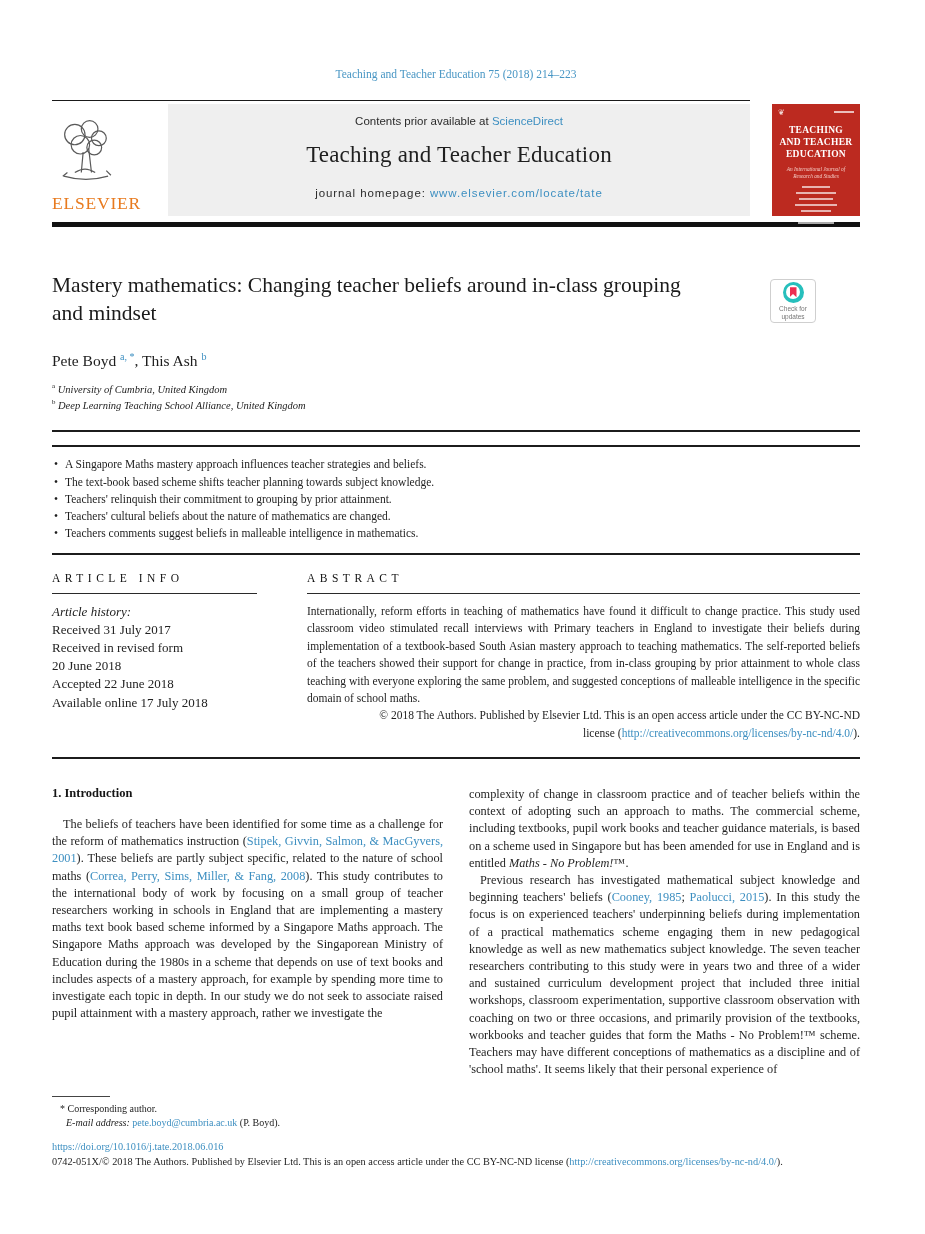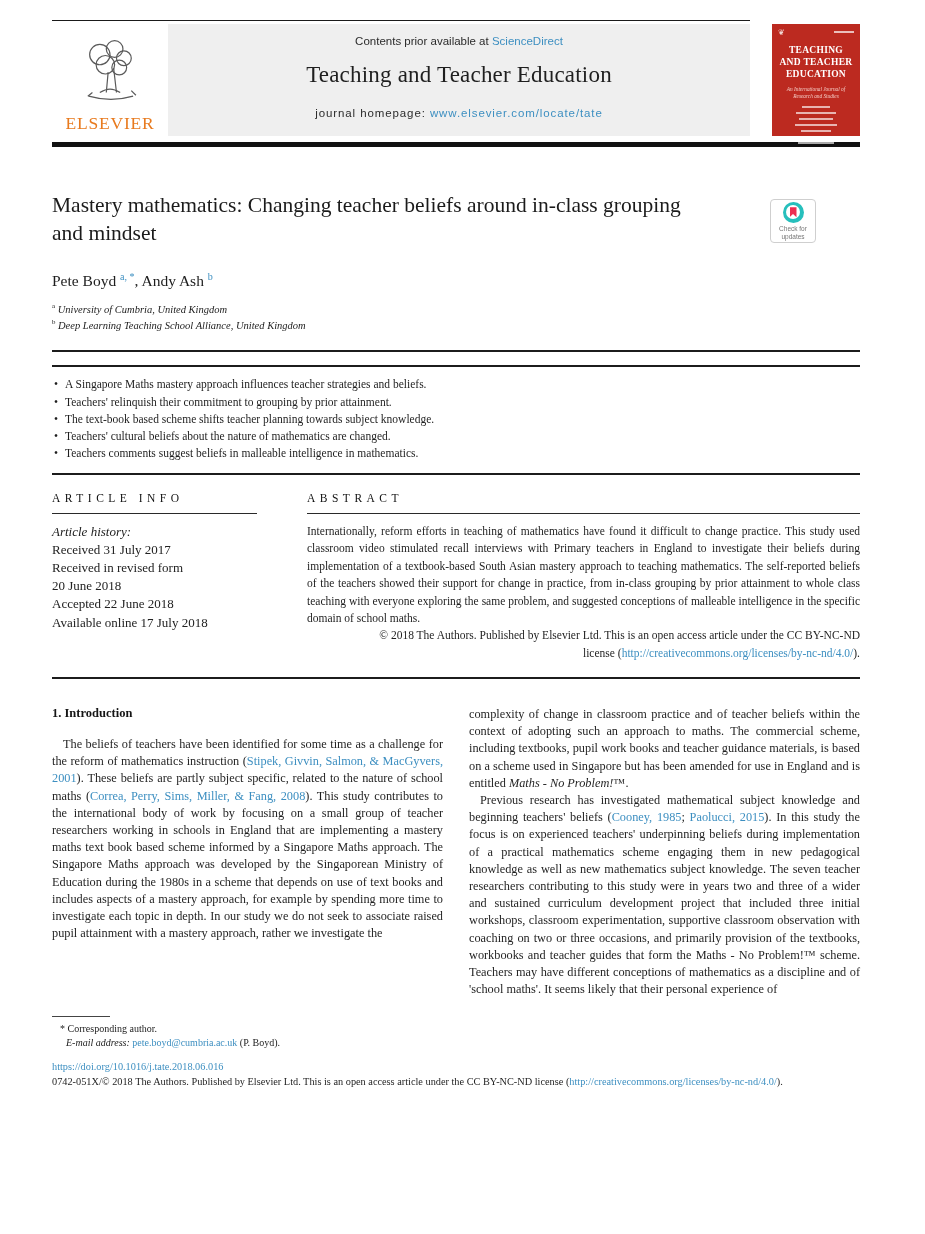--- a/index.html
+++ b/index.html
@@ -5,21 +5,21 @@
   * { margin:0; padding:0; box-sizing:border-box; }
   html,body { background:#ffffff; }
   body { font-family:"Liberation Serif", serif; color:#212121; }
   .page { width:925px; height:1234px; background:#fff; position:relative; overflow:hidden; }
   .content { width:808px; margin-left:52px; }
 
   
   .citation-line { padding-top:68px; text-align:center; font-size:11.5px; color:#4896c4; font-family:"Liberation Serif",serif; }
   .top-rule { margin-top:20px; width:698px; height:1px; background:#1a1a1a; }
   .header-row { margin-top:3px; display:flex; height:112px; }
-  .logo-box { width:116px; display:flex; flex-direction:column; align-items:center; justify-content:flex-end; padding-bottom:2px; }
+  .logo-box { width:116px; display:flex; flex-direction:column; align-items:flex-start; justify-content:flex-end; padding-bottom:2px; }
   .elsevier-word { font-family:"Liberation Serif",serif; font-size:17.5px; color:#e87a1e; letter-spacing:0.8px; margin-top:2px; }
   .banner { flex:1; background:#efefef; text-align:center; padding-top:11px; }
   .contents-line { font-family:"Liberation Sans",sans-serif; font-size:11.5px; color:#2b2b2b; }
   .journal-title { font-size:23px; color:#1f1f1f; margin-top:15px; letter-spacing:0.2px; }
   .homepage-line { font-family:"Liberation Sans",sans-serif; font-size:11.5px; color:#2b2b2b; margin-top:19px; letter-spacing:0.9px; }
   .cover-gap { width:22px; }
   .cover { width:88px; background:#bc2a20; color:#fff; padding:5px 6px; display:flex; flex-direction:column; position:relative; }
   .cover-top { display:flex; justify-content:space-between; align-items:flex-start; height:12px; }
   .cover-tree { font-size:8px; line-height:1; color:#f2d8d4; }
   .cover-topline { width:20px; height:2px; background:rgba(255,255,255,.7); margin-top:2px; }
@@ -87,20 +87,21 @@
   .seg-suplink { vertical-align:super; font-size:0.65em; color:#3d8fc1; cursor:pointer; }
 
   svg.tree { display:block; }
 </style>
 </head>
 <body>
 
 <div class="page">
   <div class="content">
 
+    <div class="citation-line">Teaching and Teacher Education 75 (2018) 214–223</div>
     <div class="top-rule"></div>
 
     <div class="header-row">
       <div class="logo-box">
         <svg class="tree" width="66" height="74" viewBox="0 0 70 80">
           <g fill="none" stroke="#5a5a5a" stroke-width="1.3">
             <circle cx="24" cy="19" r="11"></circle>
             <circle cx="40" cy="13" r="9"></circle>
             <circle cx="50" cy="23" r="8"></circle>
             <circle cx="30" cy="30" r="10"></circle>
@@ -149,33 +150,33 @@
       <div class="check-badge">
         <span class="badge-circle">
           <span class="badge-inner">
               <span class="badge-bookmark"></span>
             </span>
         </span>
         <span class="badge-label">Check for updates</span>
       </div>
     </div>
 
-    <div class="authors-line"><span>Pete Boyd </span><span class="seg-suplink">a, *</span><span>, Andy Ash </span><span class="seg-suplink">b</span></div>
+    <div class="authors-line"><span>Pete Boyd </span><span class="seg-suplink">a, *</span><span>, This Ash </span><span class="seg-suplink">b</span></div>
     <div class="affils">
         <div class="affil-line"><span class="seg-sup">a</span><span> University of Cumbria, United Kingdom</span></div>
         <div class="affil-line"><span class="seg-sup">b</span><span> Deep Learning Teaching School Alliance, United Kingdom</span></div>
       </div>
 
     <div class="rule2 r-affil"></div>
 
     <div class="rule2 hl-rule"></div>
     <ul class="highlights">
         <li>A Singapore Maths mastery approach influences teacher strategies and beliefs.</li>
+        <li>The text-book based scheme shifts teacher planning towards subject knowledge.</li>
         <li>Teachers' relinquish their commitment to grouping by prior attainment.</li>
-        <li>The text-book based scheme shifts teacher planning towards subject knowledge.</li>
         <li>Teachers' cultural beliefs about the nature of mathematics are changed.</li>
         <li>Teachers comments suggest beliefs in malleable intelligence in mathematics.</li>
       </ul>
     <div class="rule2 hl-bottom"></div>
 
     <div class="info-abs">
       <div class="info-col">
         <div class="section-label">ARTICLE INFO</div>
         <div class="label-rule"></div>
         <div class="history">

